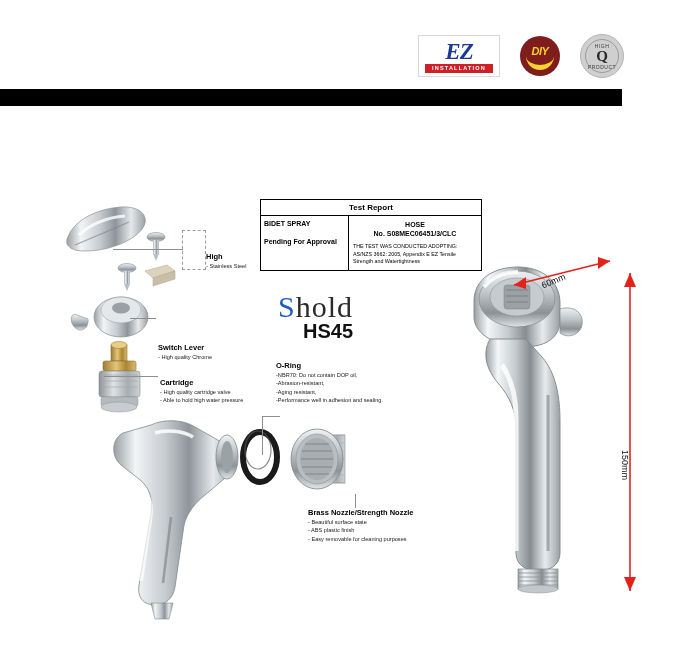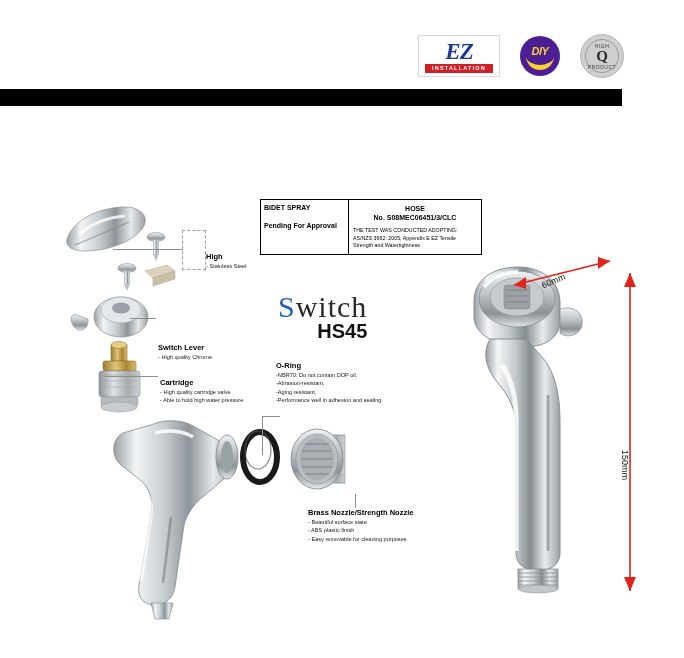--- a/index.html
+++ b/index.html
@@ -57,21 +57,21 @@
     font-size: 5.5px;
     color: #ffffff;
     letter-spacing: 1.2px;
     font-weight: bold;
   }
 
   .diy-logo {
     width: 40px;
     height: 40px;
     border-radius: 50%;
-    background: #4c1d95;
+    background: #7f1d1d;
     position: relative;
     display: flex;
     align-items: center;
     justify-content: center;
   }
   .diy-logo .diy-text {
     color: #f6d32d;
     font-size: 11px;
     font-weight: bold;
     font-style: italic;
@@ -283,37 +283,38 @@
       <span class="q-top">HIGH</span>
       <span class="q-big">Q</span>
       <span class="q-bot">PRODUCT</span>
     </div>
   </div>
 </div>
 
 <div class="black-band"></div>
 
 <div class="test-report">
+  <div class="tr-title">Test Report</div>
   <div class="tr-row">
     <div class="tr-left">
       <div class="l1">BIDET SPRAY</div>
       <div class="l2">Pending For Approval</div>
     </div>
     <div class="tr-right">
       <div class="r-head">
         <div>HOSE</div>
         <div>No. S08MEC06451/3/CLC</div>
       </div>
       <div class="r-body">THE TEST WAS CONDUCTED ADOPTING: AS/NZS 3662: 2005, Appendix E EZ Tensile Strength and Watertightness</div>
     </div>
   </div>
 </div>
 
 <div class="switch-mark">
-  <div class="sw-word"><span class="sw-s">S</span><span class="sw-rest">witch</span></div>
+  <div class="sw-word"><span class="sw-s">S</span><span class="sw-rest">hold</span></div>
   <div class="sw-model">HS45</div>
 </div>
 
 <svg class="art" style="left:55px; top:195px;" width="430" height="430" viewBox="0 0 430 430">
   <defs>
     <linearGradient id="chrome1" x1="0" y1="0" x2="1" y2="0">
       <stop offset="0%" stop-color="#9aa0a4"></stop>
       <stop offset="18%" stop-color="#f2f4f5"></stop>
       <stop offset="42%" stop-color="#c7ccd0"></stop>
       <stop offset="62%" stop-color="#8e959a"></stop>

